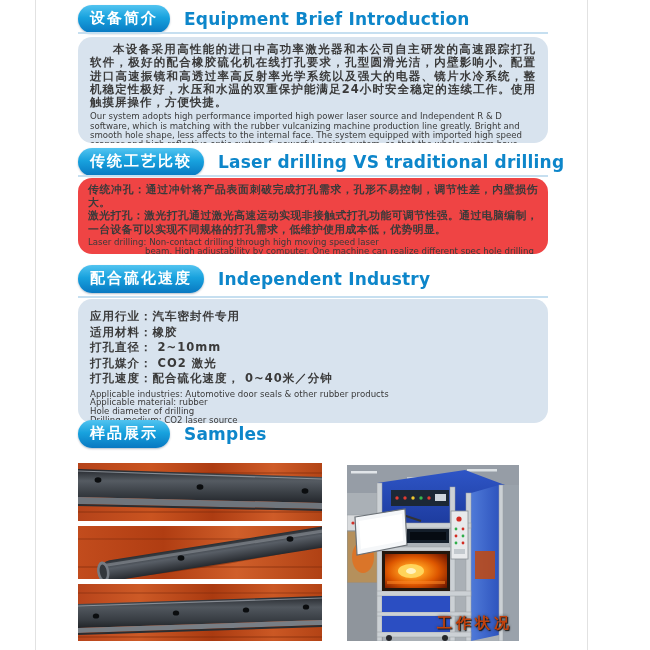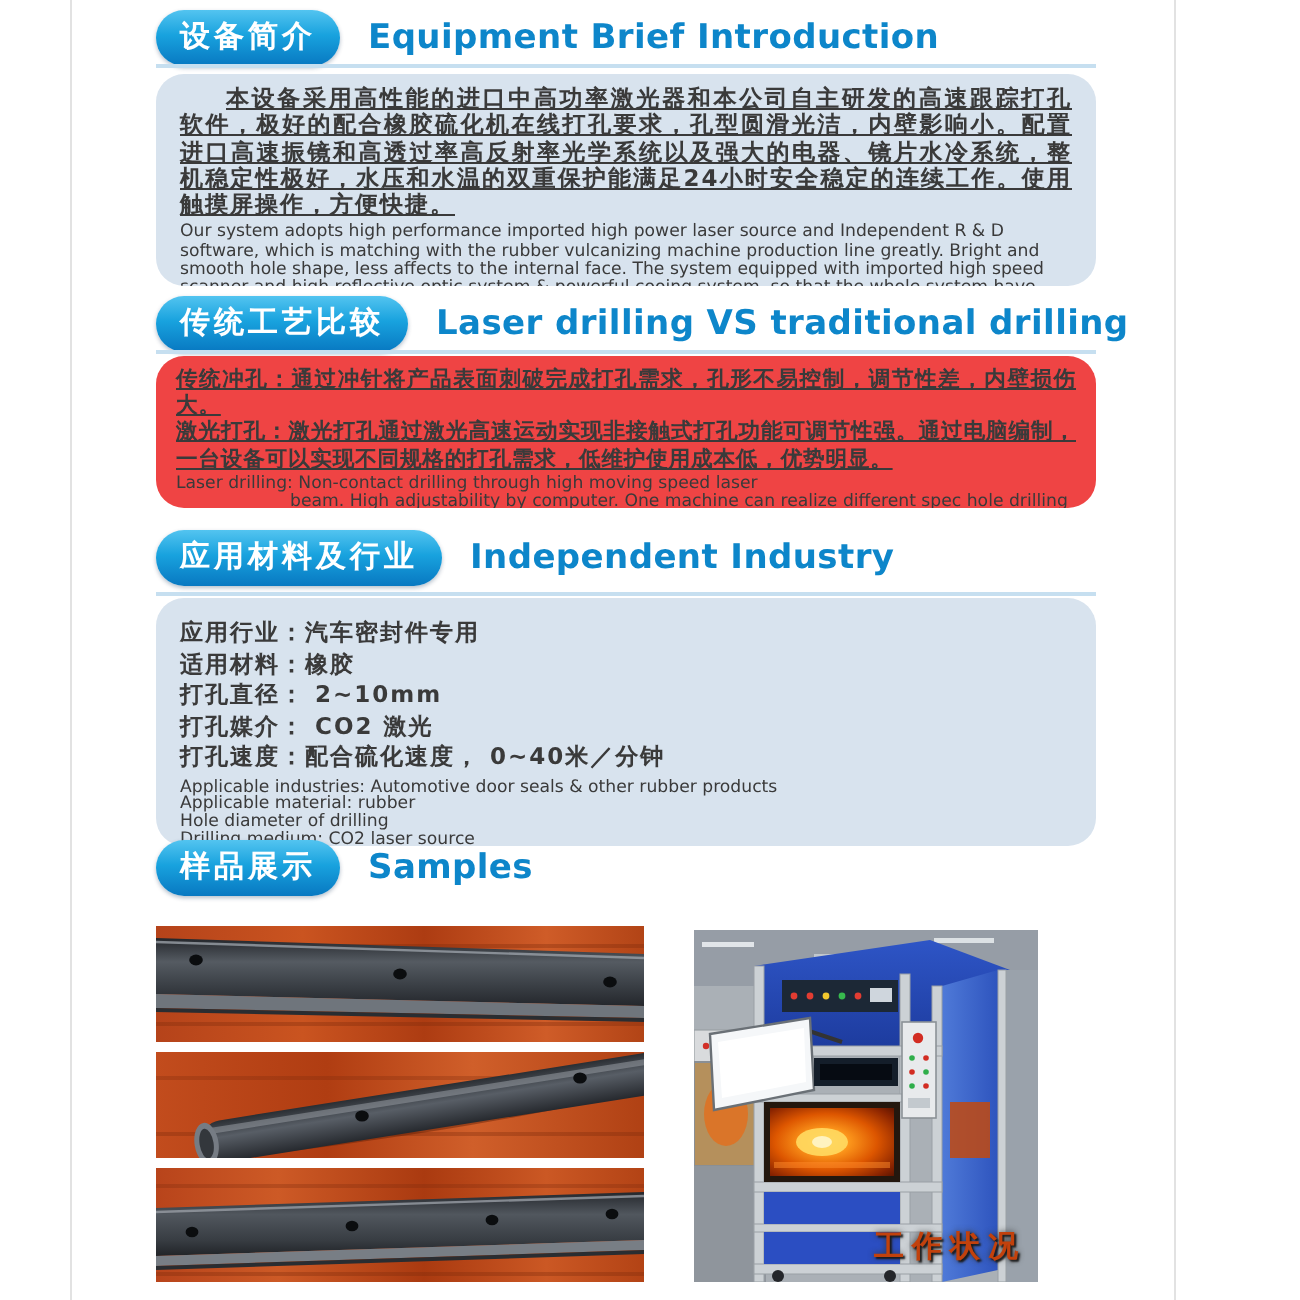--- a/index.html
+++ b/index.html
@@ -19,21 +19,21 @@
     padding:4px 12px 5px 12px;border-radius:15px;box-shadow:0 1px 2px rgba(0,40,80,.3);
   }
   .sec-title{color:#0d86ca;font-weight:bold;font-size:17px;letter-spacing:.2px;}
   .divider{position:absolute;left:0;width:470px;height:2px;background:#c6dff0;}
 
   .box{position:absolute;left:0;width:470px;border-radius:14px;box-sizing:border-box;overflow:hidden;}
   .box-blue{background:#d8e3ee;}
   .box-pink{background:#ef4444;}
 
   .cn{font-size:11.5px;line-height:13.3px;font-weight:600;letter-spacing:1px;
-      text-align:justify;margin:0;color:#3a3a3a;text-decoration:underline;}
+      text-align:justify;margin:0;color:#3a3a3a;}
   .cn-indent{text-indent:2em;}
   .cn-sm{font-size:10.8px;letter-spacing:.4px;line-height:13.2px;}
   .en{font-size:8.6px;line-height:9.1px;margin:3px 0 0 0;color:#3a3a3a;}
   .en-line{display:block;font-size:8.6px;line-height:9.1px;color:#3a3a3a;}
   .indent1{padding-left:57px;}
 
   .app-cn{display:block;font-size:11.5px;line-height:15.5px;font-weight:600;letter-spacing:1px;color:#3a3a3a;}
   .app-en{display:block;font-size:8.6px;line-height:8.9px;color:#3a3a3a;}
   .app-en-first{margin-top:3px;}
 
@@ -72,21 +72,21 @@
 
   <div class="box box-pink" style="top:178px;height:76px;padding:5px 10px;">
     <p class="cn cn-sm">传统冲孔：通过冲针将产品表面刺破完成打孔需求，孔形不易控制，调节性差，内壁损伤大。</p>
     <p class="cn cn-sm">激光打孔：激光打孔通过激光高速运动实现非接触式打孔功能可调节性强。通过电脑编制，一台设备可以实现不同规格的打孔需求，低维护使用成本低，优势明显。</p>
     <span class="en-line" style="margin-top:2px;">Laser drilling: Non-contact drilling through high moving speed laser</span>
     <span class="en-line indent1">beam. High adjustability by computer. One machine can realize different spec hole drilling requirement, low</span>
 
   </div>
 
   <div class="section-header" style="top:265px;">
-    <span class="badge">应用材料及行业</span>
+    <span class="badge">配合硫化速度</span>
     <span class="sec-title">Independent Industry</span>
   </div>
   <div class="divider" style="top:296px;"></div>
 
   <div class="box box-blue" style="top:299px;height:124px;padding:10px 12px;">
     <span class="app-cn">应用行业：汽车密封件专用</span>
     <span class="app-cn">适用材料：橡胶</span>
     <span class="app-cn">打孔直径：  2~10mm</span>
     <span class="app-cn">打孔媒介：  CO2  激光</span>
     <span class="app-cn">打孔速度：配合硫化速度，     0~40米／分钟</span>

